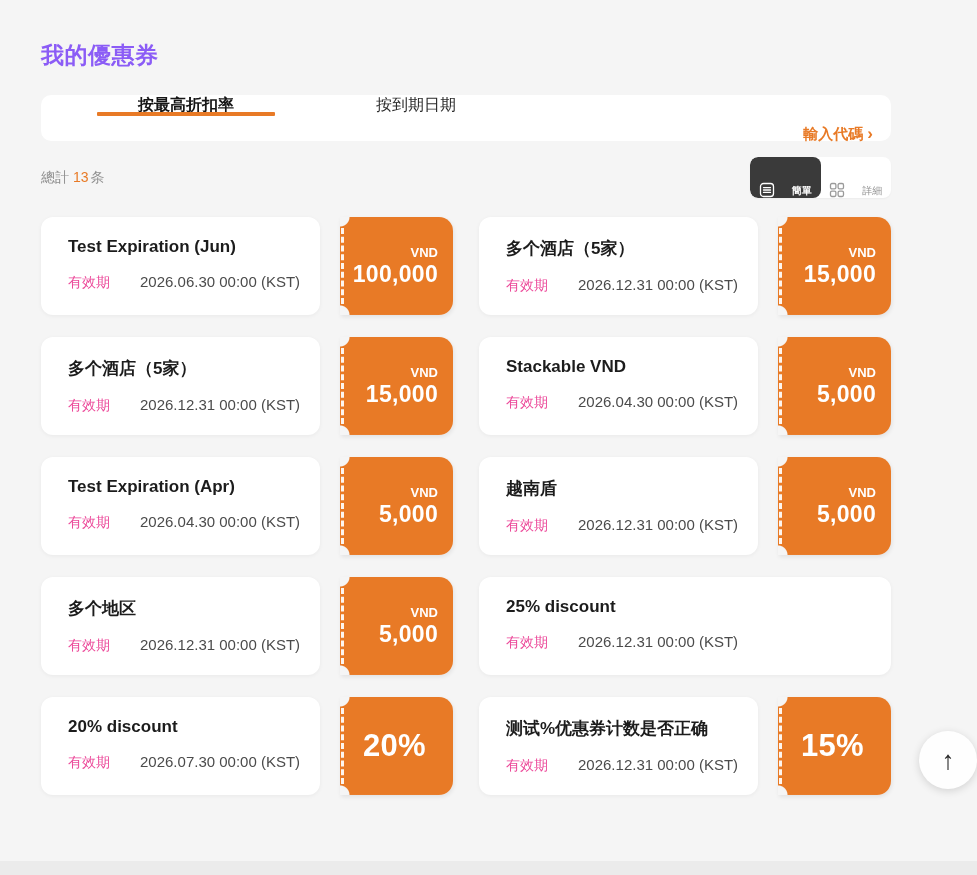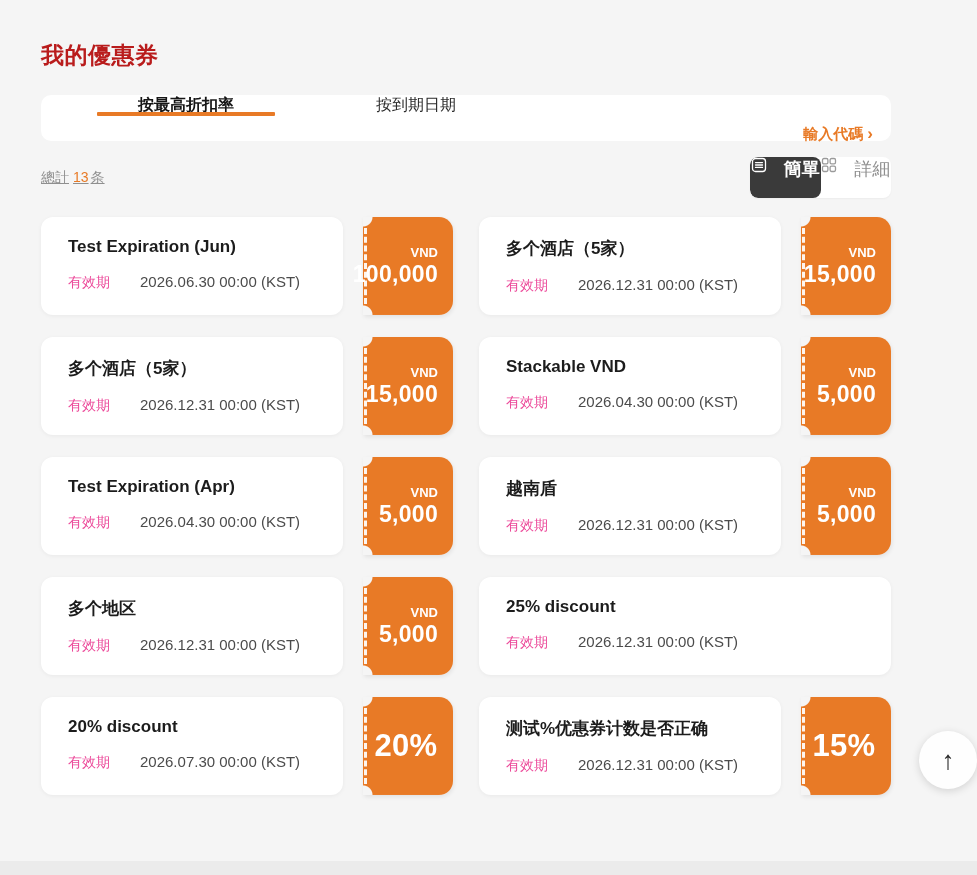--- a/index.html
+++ b/index.html
@@ -7,21 +7,21 @@
     width:977px;height:875px;overflow:hidden;
     background:#f5f5f5;
     font-family:"Liberation Sans","DejaVu Sans",sans-serif;
     position:relative;
   }
   .page{position:absolute;inset:0;}
 
   
   .page-title{
     position:absolute;left:41px;top:40px;
-    font-size:23px;font-weight:700;color:#b91c1c;letter-spacing:.5px;
+    font-size:23px;font-weight:700;color:#8b5cf6;letter-spacing:.5px;
   }
 
   
   .tabbar{
     position:absolute;left:41px;top:95px;width:850px;height:46px;
     background:#ffffff;border-radius:10px;
     display:flex;align-items:flex-start;
     padding-left:30px;box-sizing:border-box;
   }
   .tab{
@@ -36,33 +36,33 @@
   .enter-code{
     position:absolute;right:18px;top:16px;height:46px;
     display:flex;align-items:center;gap:4px;
     color:#E87A26;font-size:15px;font-weight:700;cursor:pointer;
   }
   .enter-code .chev{font-size:17px;font-weight:700;line-height:1;margin-top:-2px;}
 
   
   .summary{
     position:absolute;left:41px;top:169px;
-    font-size:14px;color:#8f8f8f;text-decoration:underline;
+    font-size:14px;color:#8f8f8f;
   }
   .summary .count{color:#E87A26;margin:0 2px 0 4px;}
 
   
   .view-toggle{
     position:absolute;left:750px;top:157px;width:141px;height:41px;
     background:#ffffff;border-radius:8px;display:flex;overflow:hidden;
     box-shadow:0 1px 2px rgba(0,0,0,0.04);
   }
   .toggle-seg{
-    flex:1;display:flex;align-items:flex-start;justify-content:center;gap:17px;
-    font-size:18px;color:#8f8f8f;cursor:pointer;
+    flex:1;display:flex;align-items:flex-end;justify-content:center;gap:17px;
+    font-size:10px;color:#8f8f8f;cursor:pointer;
   }
   .toggle-seg.active{
     background:#3A3A3A;color:#ffffff;border-radius:8px;font-weight:600;
   }
   .toggle-seg svg{display:block;}
 
   
   .coupon-grid{
     position:absolute;left:41px;top:217px;width:850px;
     display:grid;grid-template-columns:412px 412px;column-gap:26px;row-gap:22px;
@@ -79,21 +79,21 @@
     font-size:17px;font-weight:700;color:#1c1c1c;
     white-space:nowrap;overflow:hidden;
   }
   .coupon-meta{
     margin-top:16px;display:flex;align-items:baseline;
   }
   .validity-label{font-size:14px;color:#ec4899;width:72px;flex:none;}
   .validity-date{font-size:15px;color:#4b4b4b;white-space:nowrap;}
 
   .coupon-stub{
-    width:90px;flex:none;margin-left:20px;position:relative;
+    width:113px;flex:none;margin-left:20px;position:relative;
     border-radius:0 14px 14px 0;
     background:
       radial-gradient(circle at 0 0, transparent 9px, #E87A26 10px) left top / 100% 51% no-repeat,
       radial-gradient(circle at 0 100%, transparent 9px, #E87A26 10px) left bottom / 100% 51% no-repeat;
     box-shadow:1px 2px 4px rgba(0,0,0,0.08);
     display:flex;flex-direction:column;justify-content:center;align-items:flex-end;
     padding-right:15px;box-sizing:border-box;color:#ffffff;
   }
   .stub-perforation{
     position:absolute;left:1px;top:11px;bottom:11px;width:0;

